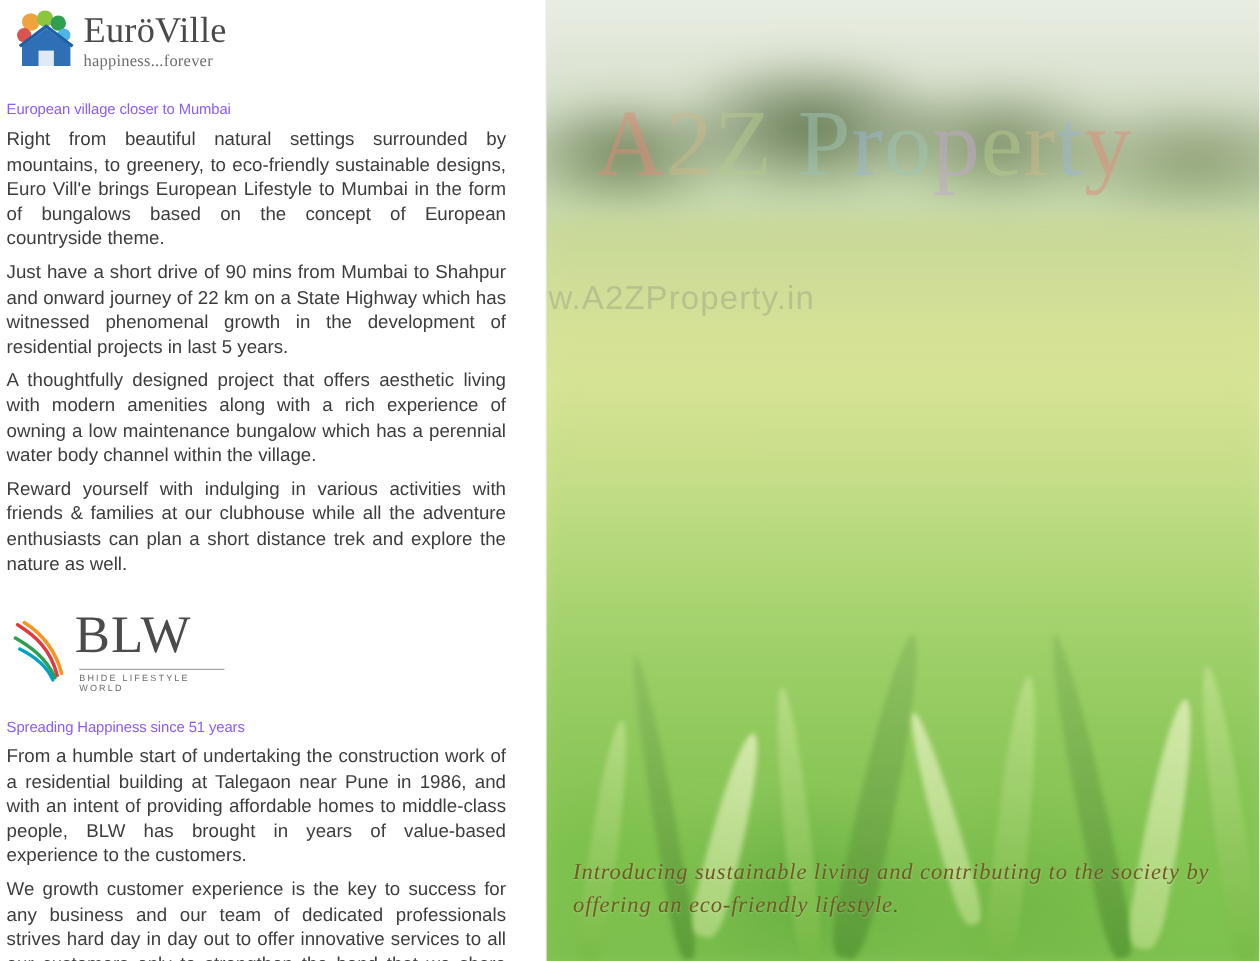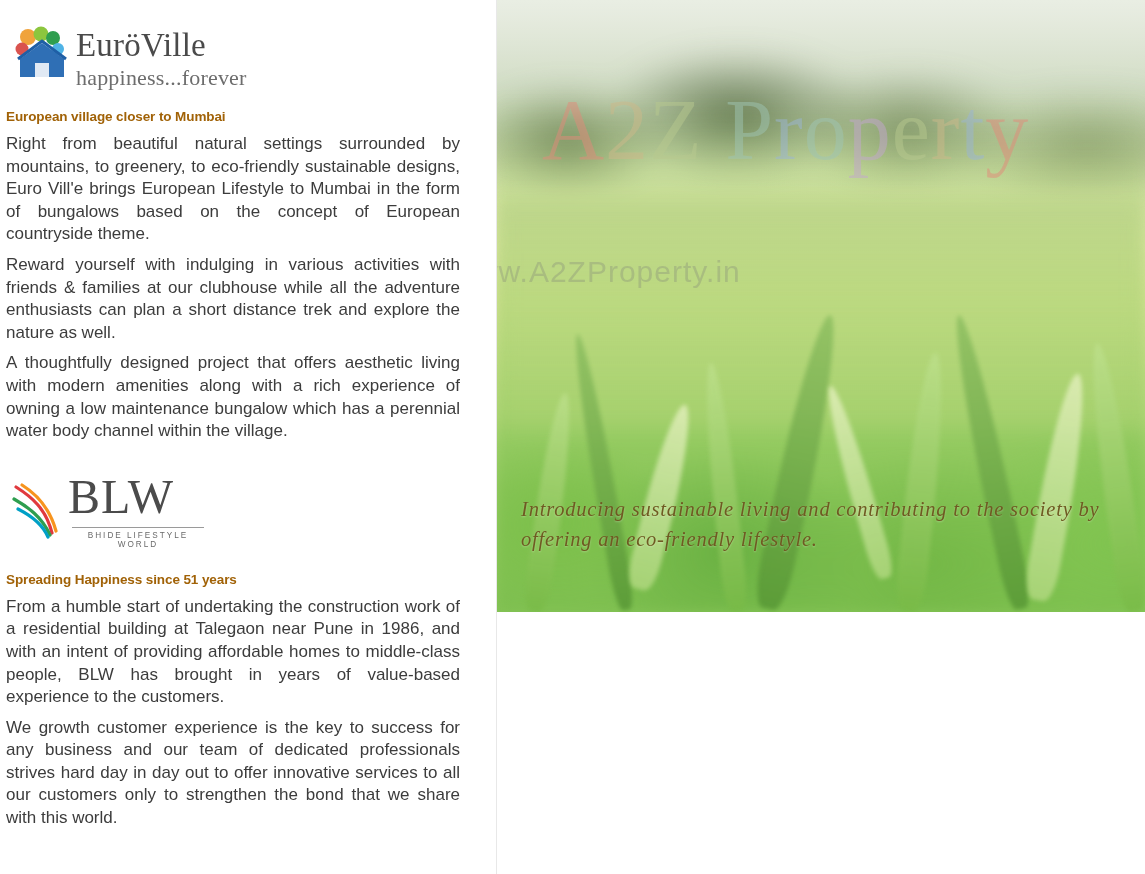--- a/index.html
+++ b/index.html
@@ -27,21 +27,21 @@
     height: 874px;
     background: #ffffff;
     box-sizing: border-box;
     padding: 0 36px 0 6px;
     border-right: 1px solid #e8e8e8;
   }
 
   .brand-block {
     display: flex;
     align-items: flex-start;
-    padding-top: 25px;
+    padding-top: 8px;
     height: 70px;
   }
   .brand-logo-mark {
     position: relative;
     width: 56px;
     height: 56px;
     margin-left: 8px;
     margin-right: 6px;
     flex: none;
   }
@@ -50,30 +50,30 @@
   }
   .brand-name {
     font-family: "Liberation Serif", serif;
     font-size: 33px;
     color: #4a4a4a;
     line-height: 1;
     letter-spacing: 0.2px;
   }
   .brand-tagline {
     font-family: "Liberation Serif", serif;
-    font-size: 22px;
+    font-size: 15px;
     color: #6d6d6d;
     margin-top: 3px;
     letter-spacing: 0.2px;
   }
 
   .section-heading {
     font-size: 13.5px;
-    font-weight: bold;
-    color: #a16207;
+    font-weight: normal;
+    color: #8b5cf6;
     margin: 14px 0 9px 0;
     letter-spacing: -0.1px;
   }
   .body-par {
     font-size: 17px;
     line-height: 22.6px;
     color: #3c3c3c;
     text-align: justify;
     margin: 0 0 8px 0;
   }
@@ -105,28 +105,28 @@
   .blw-sub {
     position: absolute;
     left: 66px;
     top: 54px;
     font-size: 8.2px;
     letter-spacing: 2.0px;
     color: #6a6a6a;
     border-top: 1px solid #9a9a9a;
     padding-top: 3px;
     width: 132px;
-    text-align: center;
+    text-align: left;
   }
 
   
   .right-panel {
     position: relative;
     width: 648px;
-    height: 612px;
+    height: 874px;
     overflow: hidden;
     background: linear-gradient(180deg,
         #cfd9c2 0%,
         #c3d0b2 8%,
         #b9cba6 14%,
         #bcd29f 20%,
         #c9dc9a 27%,
         #d2e297 33%,
         #d9e79a 40%,
         #cfe291 50%,
@@ -215,21 +215,21 @@
     font-size: 30px;
     color: rgba(120,120,120,0.28);
     letter-spacing: 1px;
     white-space: nowrap;
   }
 
   .caption {
     position: absolute;
     left: 24px;
     right: 10px;
-    bottom: 58px;
+    bottom: 36px;
     font-family: "Liberation Serif", serif;
     font-style: italic;
     font-size: 20.5px;
     line-height: 30px;
     color: #6f5a22;
     letter-spacing: 0.8px;
     text-shadow: 0 1px 2px rgba(255,255,255,0.3);
   }
 
   .bottom-strip {
@@ -260,22 +260,23 @@
         </svg>
       </div>
       <div class="brand-text">
         <div class="brand-name">EuröVille</div>
         <div class="brand-tagline">happiness...forever</div>
       </div>
     </div>
 
     <div class="section-heading">European village closer to Mumbai</div>
     <p class="body-par">Right from beautiful natural settings surrounded by mountains, to greenery, to eco-friendly sustainable designs, Euro Vill'e brings European Lifestyle to Mumbai in the form of bungalows based on the concept of European countryside theme.</p>
+    <p class="body-par">Just have a short drive of 90 mins from Mumbai to Shahpur and onward journey of 22 km on a State Highway which has witnessed phenomenal growth in the development of residential projects in last 5 years.</p>
+    <p class="body-par">A thoughtfully designed project that offers aesthetic living with modern amenities along with a rich experience of owning a low maintenance bungalow which has a perennial water body channel within the village.</p>
     <p class="body-par">Reward yourself with indulging in various activities with friends &amp; families at our clubhouse while all the adventure enthusiasts can plan a short distance trek and explore the nature as well.</p>
-    <p class="body-par">A thoughtfully designed project that offers aesthetic living with modern amenities along with a rich experience of owning a low maintenance bungalow which has a perennial water body channel within the village.</p>
 
     <div class="blw-block">
       <div class="blw-swoosh">
         <svg width="60" height="62" viewBox="0 0 60 62">
           <path d="M4 8 C20 18, 34 30, 40 54" fill="none" stroke="#e03a3e" stroke-width="3.2" stroke-linecap="round"></path>
           <path d="M10 6 C26 16, 38 30, 44 52" fill="none" stroke="#f7941e" stroke-width="3.2" stroke-linecap="round"></path>
           <path d="M2 20 C16 28, 30 38, 38 56" fill="none" stroke="#2e9e4f" stroke-width="3.2" stroke-linecap="round"></path>
           <path d="M6 30 C18 36, 30 44, 36 58" fill="none" stroke="#00a0c6" stroke-width="3.2" stroke-linecap="round"></path>
         </svg>
       </div>

